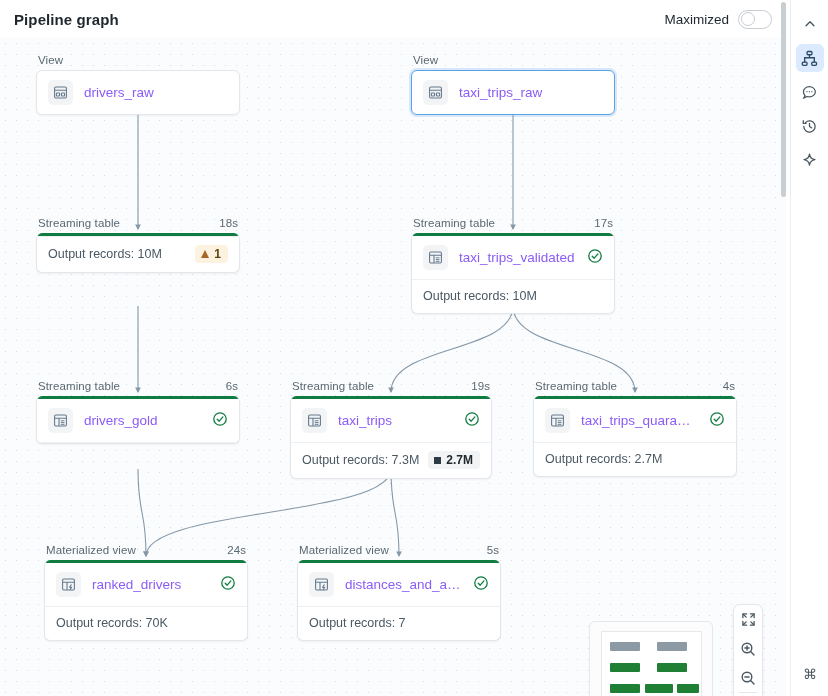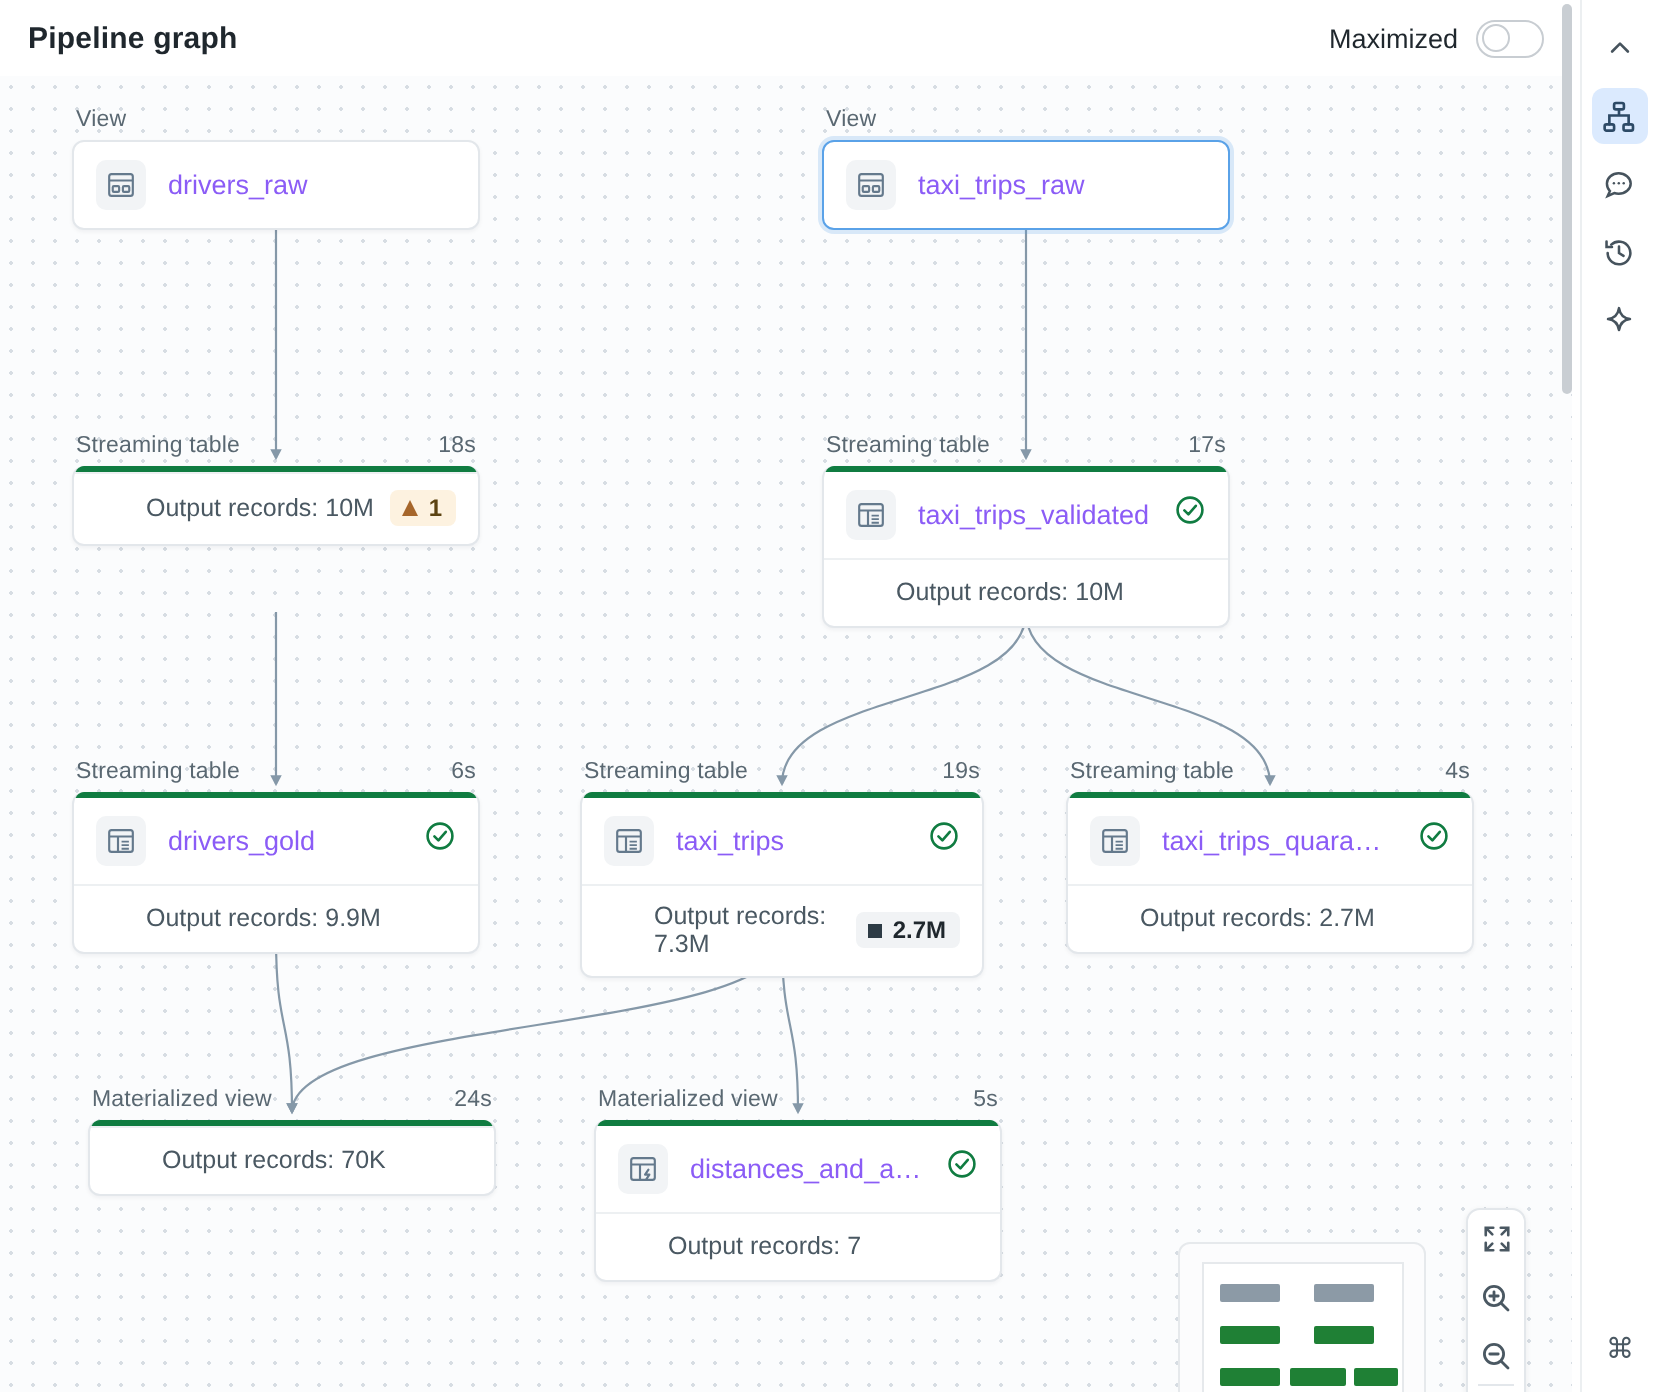--- a/index.html
+++ b/index.html
@@ -68,21 +68,21 @@
   .node-name {
     font-size:13.5px; color:#8b5cf6; flex:1 1 auto;
     white-space:nowrap; overflow:hidden; text-overflow:ellipsis;
   }
   .status-ok { flex:0 0 16px; width:16px; height:16px; }
   .divider { height:1px; background:#edf0f2; margin:0; }
   .node-foot {
     display:flex; align-items:center; justify-content:space-between;
     padding: 8px 11px 9px 11px; min-height:33px;
   }
-  .foot-text { font-size:12.5px; color:#4a5862;margin-left:25px; }
+  .foot-text { font-size:12.5px; color:#4a5862; }
   .badge {
     display:inline-flex; align-items:center; gap:5px;
     padding:2px 7px 2px 6px; border-radius:4px; font-size:12px; font-weight:bold;
   }
   .badge.warn { background:#fdf2e0; color:#5c4311; }
   .badge.warn .tri { width:0;height:0;border-left:4.5px solid transparent;border-right:4.5px solid transparent;border-bottom:8px solid #a6662a; }
   .badge.drop { background:#f1f3f5; color:#1f272d; }
   .badge.drop .sq { width:7px;height:7px;background:#2d3b45; }
 
   
@@ -251,23 +251,20 @@
                   <path d="M8.3 8.3h3.9M8.3 10.2h3.9M8.3 12.1h3.9" stroke-width="1"></path>
                 </svg>
               </span>
               <span class="node-name">drivers_gold</span>
               <span><svg class="status-ok" width="16" height="16" viewBox="0 0 16 16" fill="none" stroke="#107c41" stroke-width="1.3">
                   <circle cx="8" cy="8" r="6.2"></circle>
                   <path d="M5.2 8.2 7.2 10.2 10.9 5.9" stroke-linecap="round" stroke-linejoin="round"></path>
                 </svg></span>
             </div>
             <div class="divider"></div>
-            <div class="node-foot">
-              <span class="foot-text">Output records: 9.9M</span>
-            </div>
           </div>
         </div>
         <div class="node" style="left: 290px; top: 342px; width: 202px;">
           <div class="node-meta">
             <span>Streaming table</span>
             <span class="dur">19s</span>
           </div>
           <div class="node-card has-top">
             <div class="topbar"></div>
             <div class="node-row">
@@ -321,20 +318,34 @@
             </div>
           </div>
         </div>
         <div class="node" style="left: 44px; top: 506px; width: 204px;">
           <div class="node-meta">
             <span>Materialized view</span>
             <span class="dur">24s</span>
           </div>
           <div class="node-card has-top">
             <div class="topbar"></div>
+            <div class="node-row">
+              <span class="nicon">
+                <svg width="15" height="15" viewBox="0 0 16 16" fill="none" stroke="#64798c" stroke-width="1.15">
+                  <rect x="1.7" y="2.2" width="12.6" height="11.6" rx="1.3"></rect>
+                  <path d="M1.7 5.6h12.6M6.4 5.6v8.2"></path>
+                  <path d="M10.9 8.3 9.1 11h2.3l-1.6 2.4" stroke-linecap="round" stroke-linejoin="round"></path>
+                </svg>
+              </span>
+              <span class="node-name">ranked_drivers</span>
+              <span><svg class="status-ok" width="16" height="16" viewBox="0 0 16 16" fill="none" stroke="#107c41" stroke-width="1.3">
+                  <circle cx="8" cy="8" r="6.2"></circle>
+                  <path d="M5.2 8.2 7.2 10.2 10.9 5.9" stroke-linecap="round" stroke-linejoin="round"></path>
+                </svg></span>
+            </div>
             <div class="divider"></div>
             <div class="node-foot">
               <span class="foot-text">Output records: 70K</span>
             </div>
           </div>
         </div>
         <div class="node" style="left: 297px; top: 506px; width: 204px;">
           <div class="node-meta">
             <span>Materialized view</span>
             <span class="dur">5s</span>

